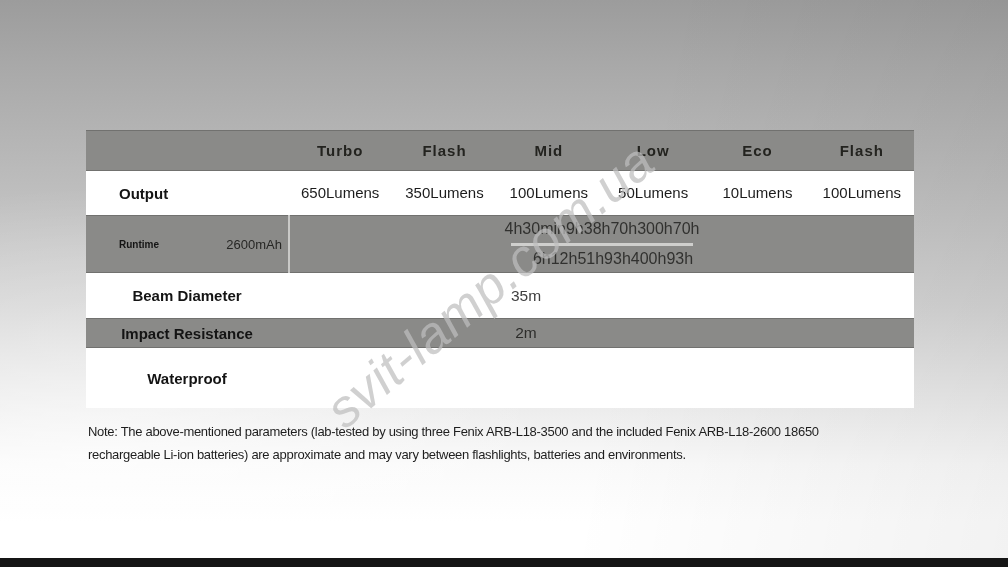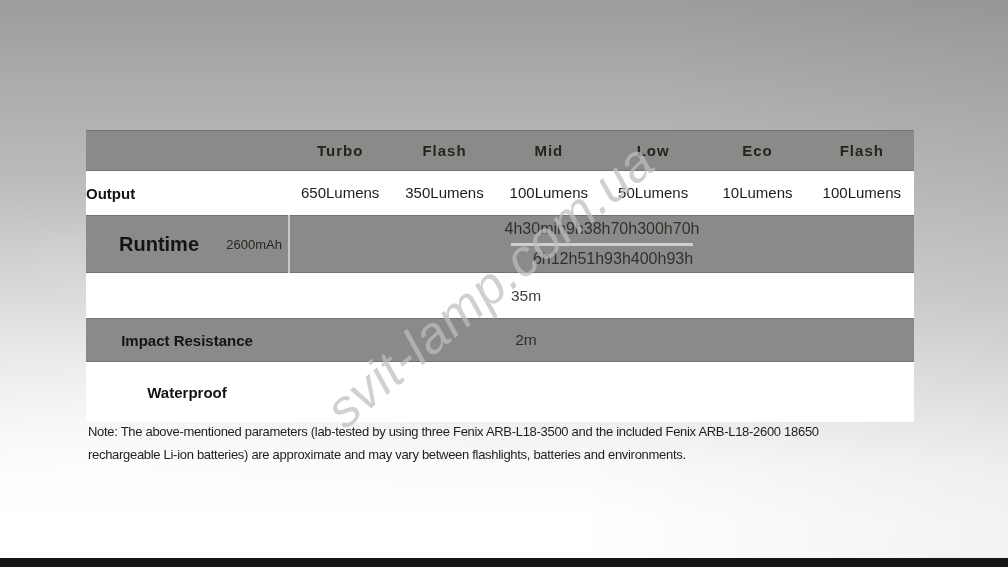--- a/index.html
+++ b/index.html
@@ -22,37 +22,37 @@
     box-shadow: inset 0 1px 0 rgba(0,0,0,0.18), inset 0 -1px 0 rgba(0,0,0,0.18);
   }
   .row{display:flex;}
   .label-col{flex:0 0 202px;width:202px;box-sizing:border-box;}
   .col{flex:1 1 0;text-align:center;}
 
   .header{height:41px;align-items:center;}
   .hcell{font-weight:bold;font-size:15px;letter-spacing:1px;color:#23231f;}
 
   .output{height:44px;background:#ffffff;align-items:center;}
-  .row-label{font-weight:bold;font-size:15px;color:#141414;display:flex;align-items:center;}
+  .row-label{font-weight:bold;font-size:15px;color:#141414;padding-left:33px;display:flex;align-items:center;}
   .vcell{display:flex;justify-content:center;font-size:15px;line-height:16px;color:#1c1c1c;}
 
   .runtime{display:flex;height:58px;}
   .rt-left{display:flex;flex:0 0 202px;width:202px;box-sizing:border-box;}
-  .rt-name{flex:1;display:flex;align-items:center;padding-left:33px;font-weight:bold;font-size:20px;color:#141414;}
+  .rt-name{flex:1;display:flex;align-items:center;padding-left:33px;font-weight:bold;font-size:10px;color:#141414;}
   .rt-batt{flex:0 0 86px;width:86px;display:flex;flex-direction:column;}
   .batt{flex:1;display:flex;align-items:center;justify-content:flex-end;padding-right:6px;font-size:13px;color:#272725;}
   .rt-data{flex:1;display:flex;flex-direction:column;border-left:2px solid #c9c9c7;align-items:center;}
   .rt-row{flex:1;display:flex;align-items:center;}
   .rt-row.second{border-top:3px solid #cfcfcd;padding-left:22px;}
   .rcell{font-size:16px;color:#31312f;}
 
   .spec{position:relative;display:flex;align-items:center;}
   .spec.light{background:#ffffff;}
   .spec.s1{height:45px;}
-  .spec.s2{height:44px;}
+  .spec.s2{height:30px;}
   .spec.s3{height:60px;}
   .spec-label{
     position:absolute;left:0;top:0;bottom:0;width:202px;
     display:flex;align-items:center;justify-content:center;
     font-weight:bold;font-size:15px;color:#141414;
   }
   .spec-value{width:100%;text-align:center;padding-left:52px;box-sizing:border-box;font-size:15.5px;color:#404040;}
   .spec.dark .spec-value{color:#2d2d2b;}
 
   
@@ -139,20 +139,21 @@
           <div class="col rcell">12h</div>
           <div class="col rcell">51h</div>
           <div class="col rcell">93h</div>
           <div class="col rcell">400h</div>
           <div class="col rcell">93h</div>
         </div>
       </div>
     </div>
 
     <div class="spec light s1">
+      <div class="spec-label">Beam Diameter</div>
       <div class="spec-value">35m</div>
     </div>
     <div class="spec dark band s2">
       <div class="spec-label">Impact Resistance</div>
       <div class="spec-value">2m</div>
     </div>
     <div class="spec light s3">
       <div class="spec-label">Waterproof</div>
     </div>
 

